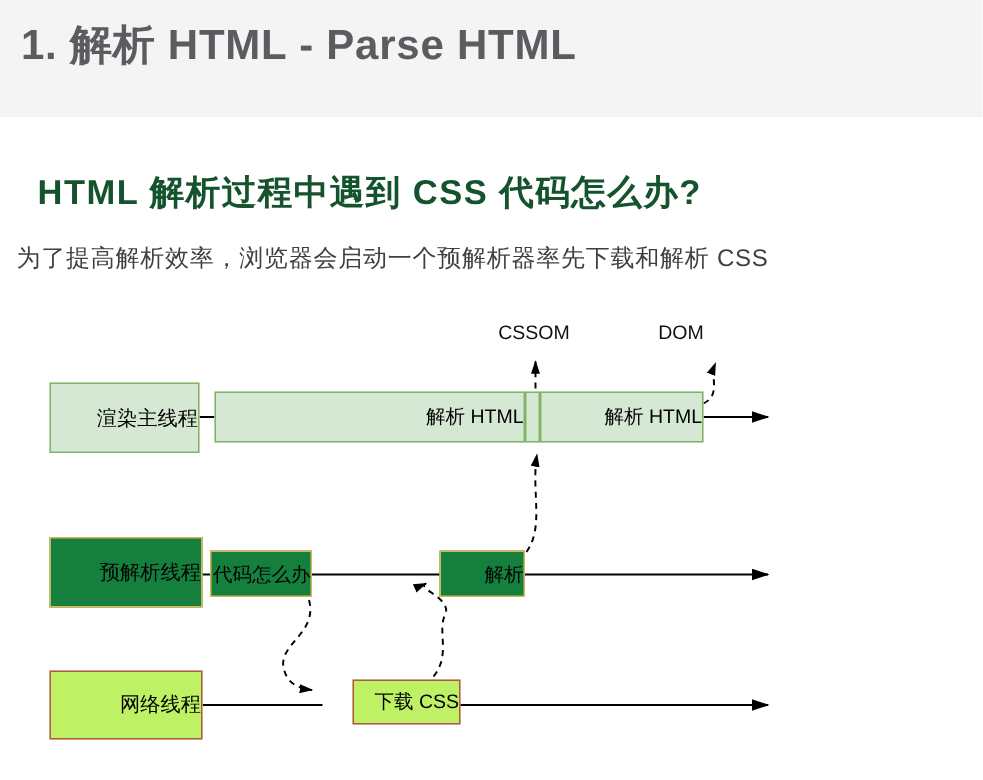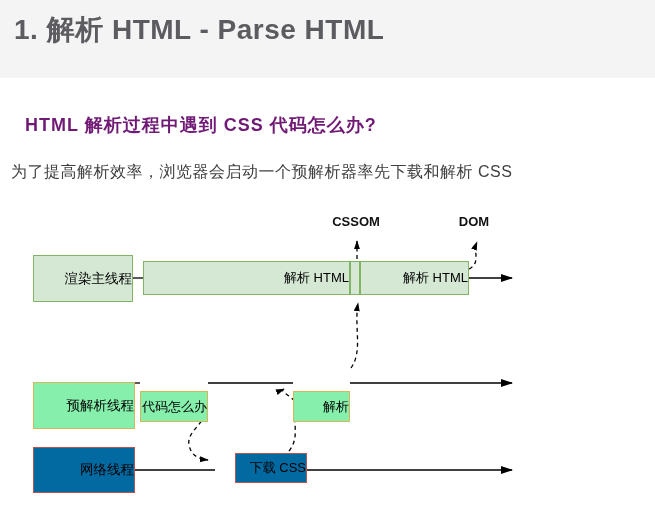--- a/index.html
+++ b/index.html
@@ -14,59 +14,59 @@
   
   .header{position:absolute;left:0;top:0;width:655px;height:78px;background:#f4f4f5;}
   .page-title{
     position:absolute;left:14px;top:11px;
     font-size:28px;font-weight:bold;color:#5b5b60;letter-spacing:0.5px;
   }
 
   
   .question{
     position:absolute;left:25px;top:113px;width:600px;
-    font-size:18px;font-weight:600;color:#701a75;letter-spacing:1px;
+    font-size:23px;font-weight:600;color:#14532d;letter-spacing:1px;
   }
   .answer{
     position:absolute;left:11px;top:162px;width:620px;
     font-size:16px;font-weight:400;color:#3f3f3f;letter-spacing:0.5px;
   }
 
   
   svg.wires{position:absolute;inset:0;width:655px;height:520px;pointer-events:none;}
 
   
   .node{
     position:absolute;box-sizing:border-box;
     display:flex;align-items:center;justify-content:flex-end;
     font-size:13px;color:#000;font-weight:500;white-space:nowrap;
   }
   .green {background:#d5e8d4;border:1.4px solid #82b366;}
-  .yellow{background:#86efac;border:1.4px solid #d6b656;margin-top:24px;}
-  .pink  {background:#0369a1;border:1.4px solid #b85450;}
+  .yellow{background:#15803d;border:1.4px solid #d6b656;}
+  .pink  {background:#bef264;border:1.4px solid #b85450;}
 
   .lane-label{font-size:13.5px;}
   .lane-render   {left:33px; top:255px; width:100px;height:47px;}
   .lane-preparse {left:33px; top:358px; width:102px;height:47px;}
   .lane-network  {left:33px; top:447px; width:102px;height:46px;}
 
   .parse-html-a{left:143px;top:261px;width:207px;height:34px;}
   .bar-slice   {left:350px;top:261px;width:10px; height:34px;}
   .parse-html-b{left:360px;top:261px;width:109px;height:34px;}
 
   .quick-scan  {left:140px;top:367px;width:68px;height:31px;}
   .parse-box   {left:293px;top:367px;width:57px;height:31px;}
   .download-css{left:215px;top:453px;width:72px;height:30px;margin-left:20px;}
 
   .out-label{
-    position:absolute;font-size:13px;font-weight:700;color:#111;
+    position:absolute;font-size:13px;font-weight:400;color:#111;
     text-align:center;white-space:nowrap;
   }
   .out-cssom{left:326px;top:214px;width:60px;}
-  .out-dom  {left:444px;top:214px;width:60px;}
+  .out-dom  {left:424px;top:214px;width:60px;}
 </style>
 </head>
 <body>
 
 <div class="canvas">
 
   <div class="header">
     <div class="page-title">1. 解析 HTML - Parse HTML</div>
   </div>
 

